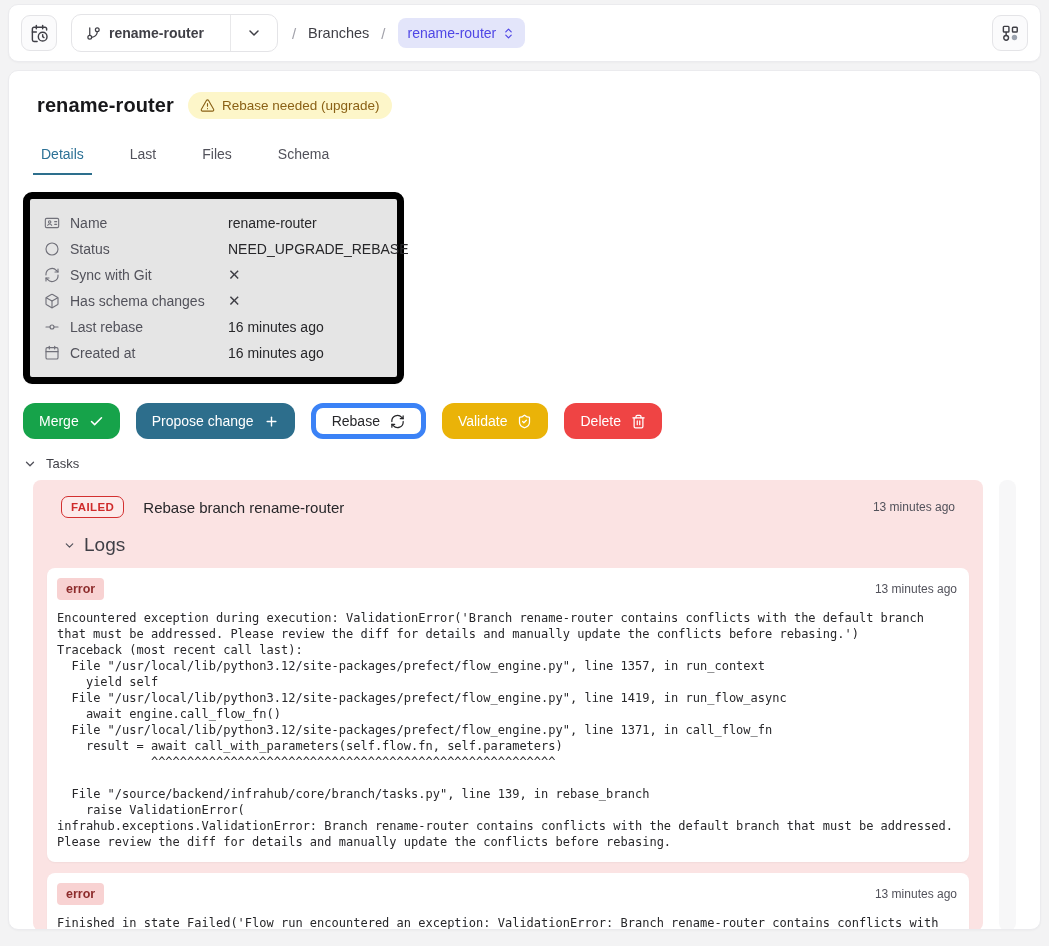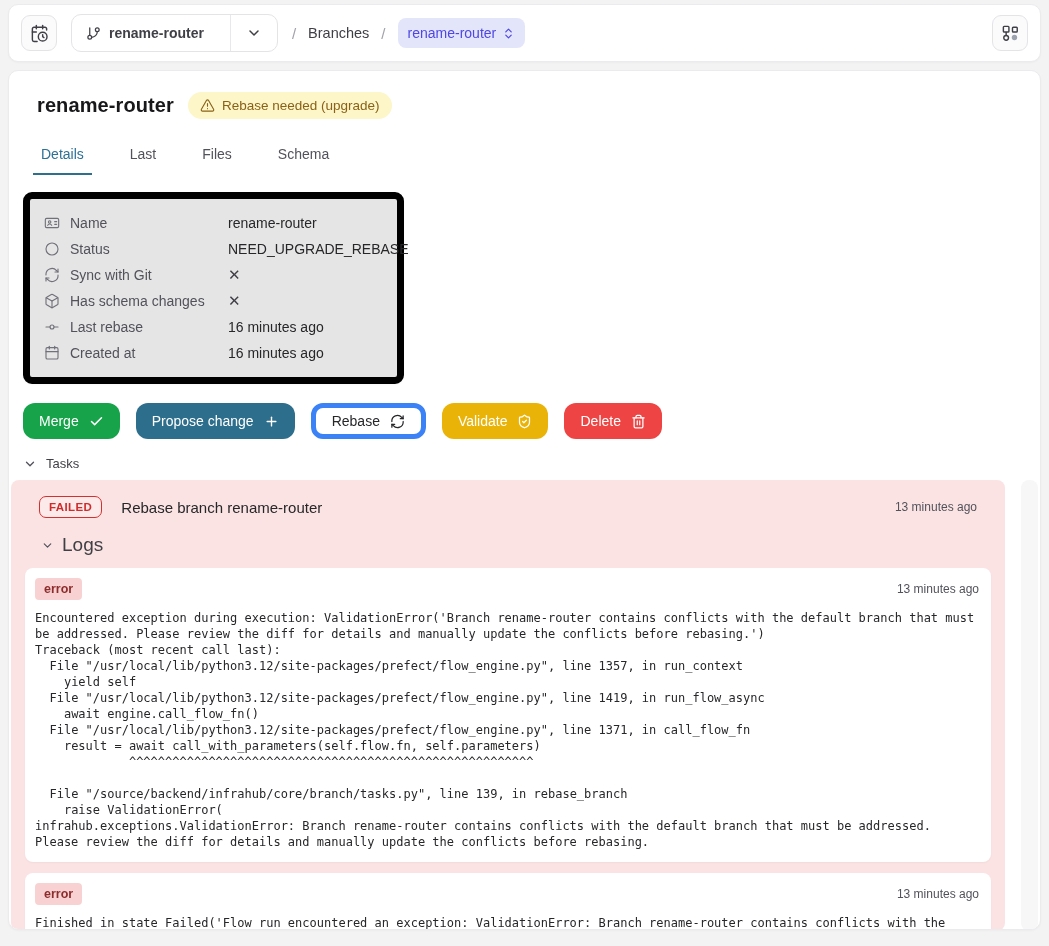--- a/index.html
+++ b/index.html
@@ -90,21 +90,21 @@
   .btn-propose { background:#2d6e8c; }
   .btn-rebase  { background:#fff; color:#27272a; border:5px solid #3b82f6; }
   .btn-validate{ background:#eab308; }
   .btn-delete  { background:#ef4444; }
 
   
   .tasks-toggle {
     display:flex; align-items:center; gap:9px; margin:17px 14px 9px;
     font-size:13px; color:#3f3f46; cursor:pointer;
   }
-  .tasks-wrap { margin:0 2px; display:grid; grid-template-columns:1fr 17px; column-gap:3px;gap:16px; }
+  .tasks-wrap { margin:0 24px; display:grid; grid-template-columns:1fr 17px; column-gap:3px;gap:16px; }
   .task-card { background:#fbe3e3; border-radius:8px; padding:16px 14px 10px; height:451px; }
   .v-track { background:#f7f7f8; border-radius:8px; height:451px; }
   .h-track { margin:3px 14px 0; height:14px; background:#f7f7f8; border-radius:8px; }
 
   .task-head { display:flex; align-items:center; gap:19px; padding:0 14px 16px 14px; }
   .failed-badge {
     border:1.5px solid #d33030; color:#cf2b2b; border-radius:7px;
     padding:4px 9px; font-size:11.5px; font-weight:700; letter-spacing:.4px;
     background:rgba(255,255,255,.25);
   }

